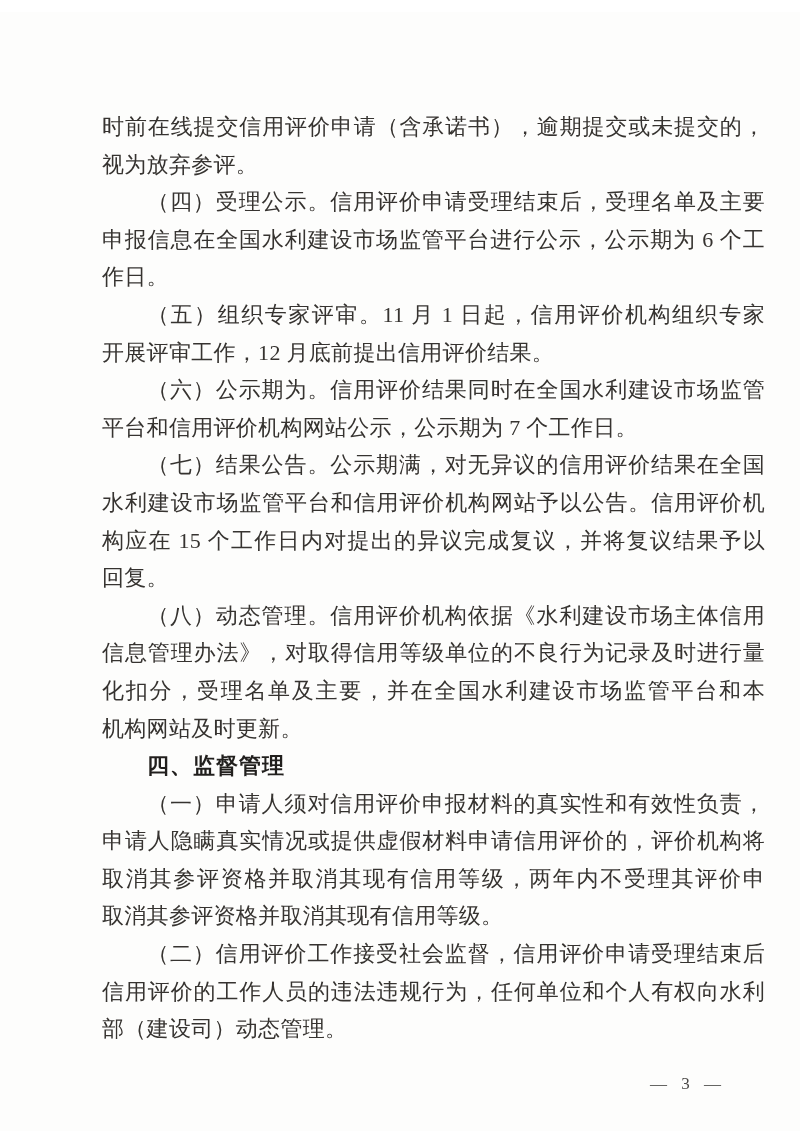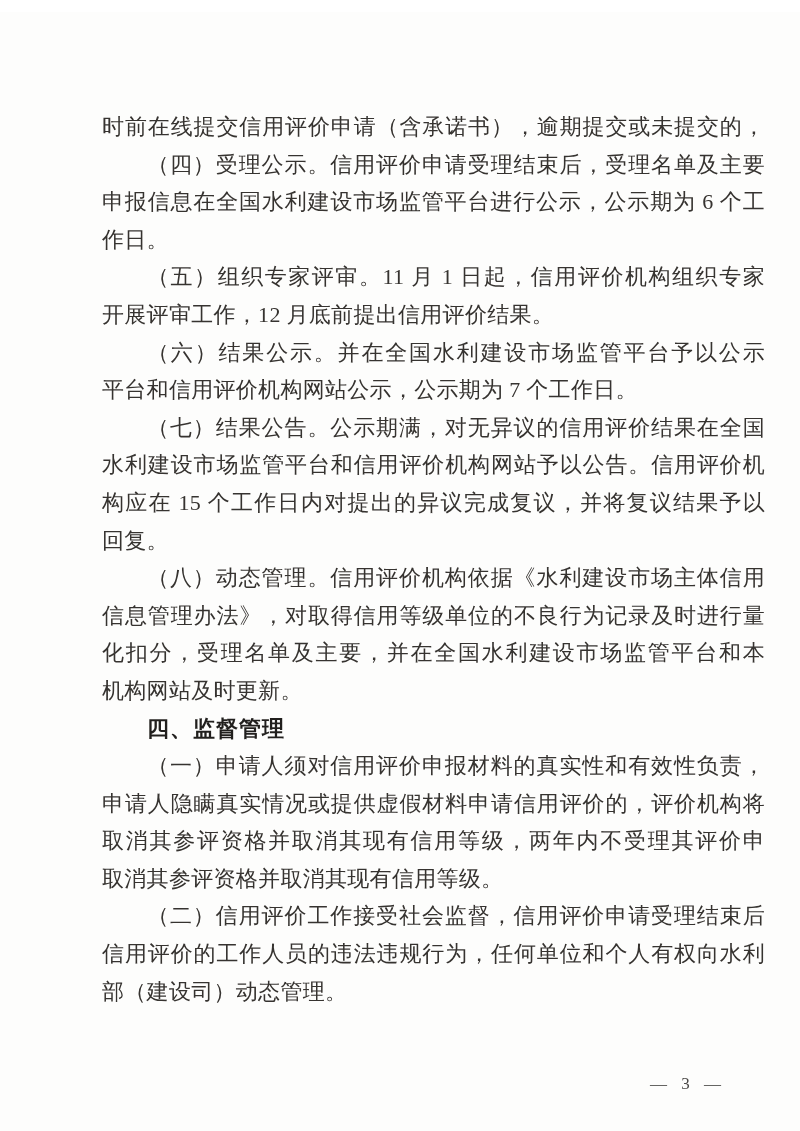--- a/index.html
+++ b/index.html
@@ -57,26 +57,27 @@
     letter-spacing: 5px;
     font-family: "Liberation Serif", "DejaVu Serif", serif;
   }
 </style>
 </head>
 <body>
 
 <div class="page">
   <div class="content">
     <div class="line full">时前在线提交信用评价申请（含承诺书），逾期提交或未提交的，</div>
+    <div class="line">视为放弃参评。</div>
     <div class="line indent full">（四）受理公示。信用评价申请受理结束后，受理名单及主要</div>
     <div class="line full">申报信息在全国水利建设市场监管平台进行公示，公示期为 6 个工</div>
     <div class="line">作日。</div>
     <div class="line indent full">（五）组织专家评审。11 月 1 日起，信用评价机构组织专家</div>
     <div class="line">开展评审工作，12 月底前提出信用评价结果。</div>
-    <div class="line indent full">（六）结果公示。并在全国水利建设市场监管平台予以公示</div>
+    <div class="line indent full">（六）公示期为。信用评价结果同时在全国水利建设市场监管</div>
     <div class="line">平台和信用评价机构网站公示，公示期为 7 个工作日。</div>
     <div class="line indent full">（七）结果公告。公示期满，对无异议的信用评价结果在全国</div>
     <div class="line full">水利建设市场监管平台和信用评价机构网站予以公告。信用评价机</div>
     <div class="line full">构应在 15 个工作日内对提出的异议完成复议，并将复议结果予以</div>
     <div class="line">回复。</div>
     <div class="line indent full">（八）动态管理。信用评价机构依据《水利建设市场主体信用</div>
     <div class="line full">信息管理办法》，对取得信用等级单位的不良行为记录及时进行量</div>
     <div class="line full">化扣分，受理名单及主要，并在全国水利建设市场监管平台和本</div>
     <div class="line">机构网站及时更新。</div>
     <div class="line indent heading">四、监督管理</div>

